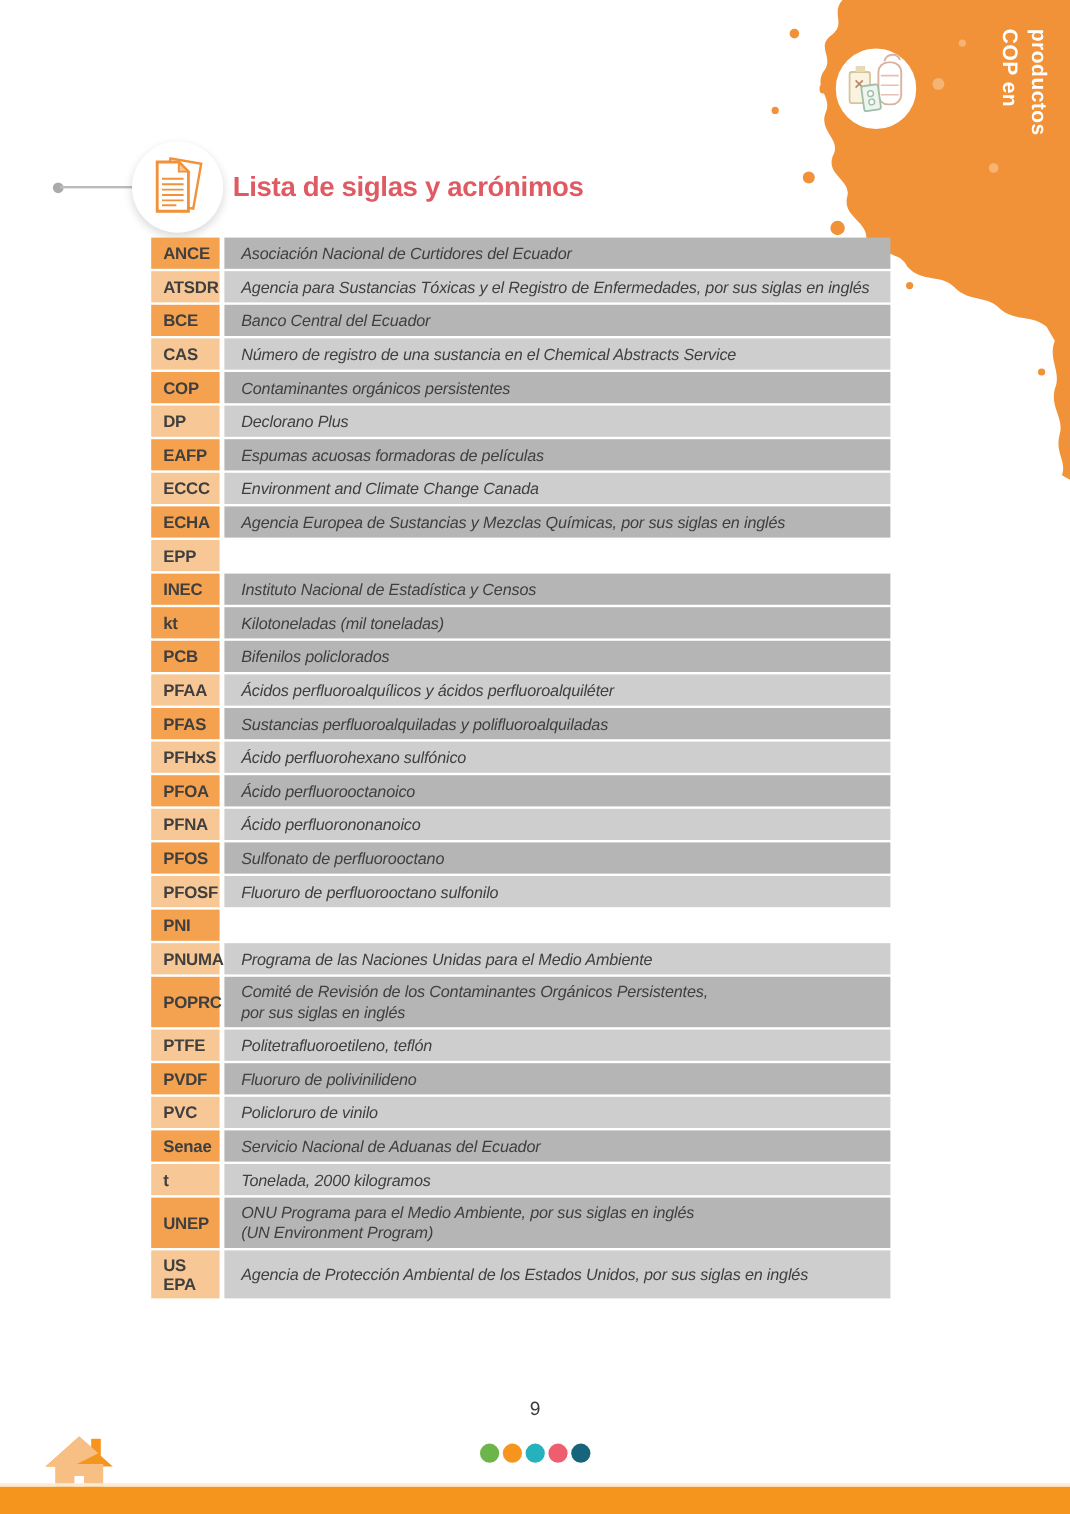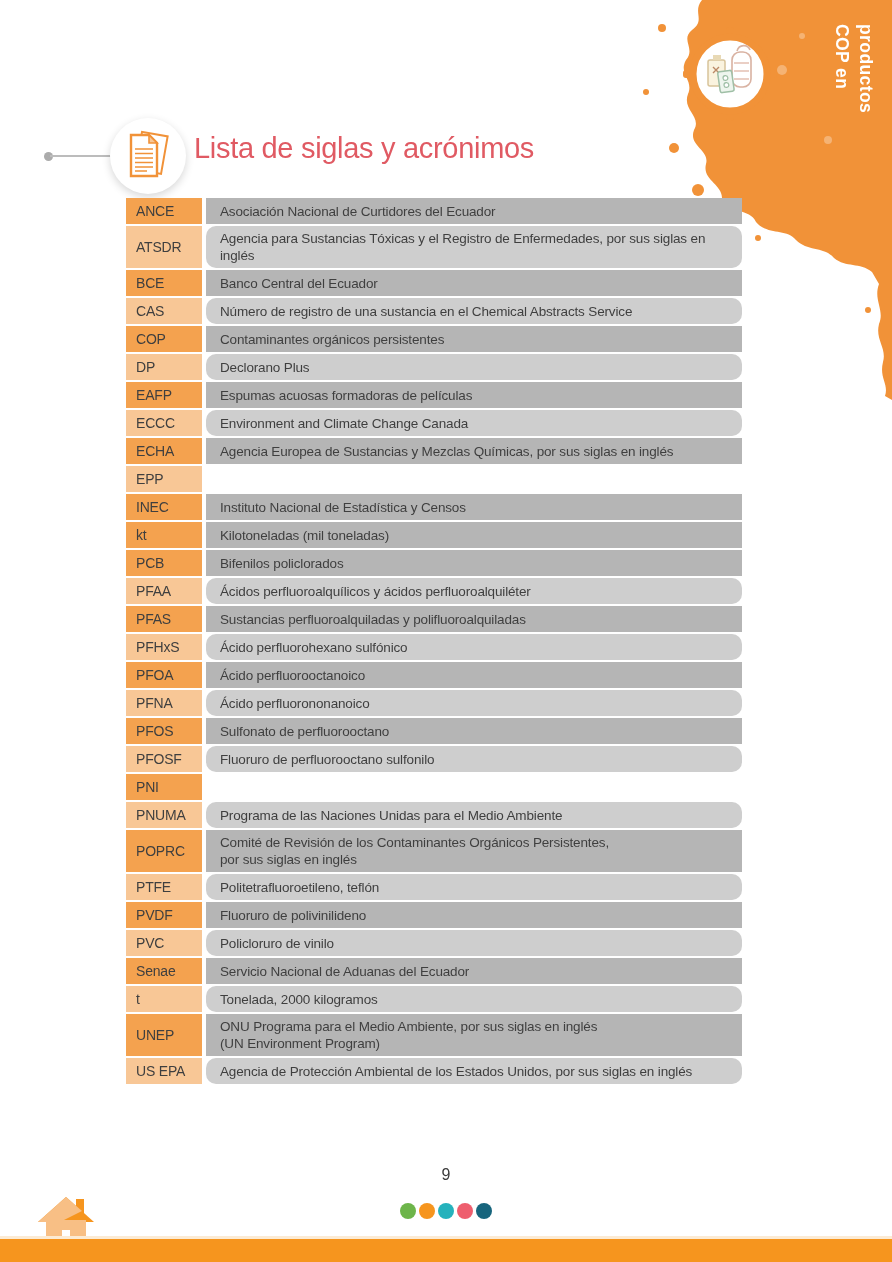--- a/index.html
+++ b/index.html
@@ -28,33 +28,33 @@
   .target-icon{position:absolute;left:682px;top:26px;width:96px;height:96px;}
   
   .lead-dot{position:absolute;left:44px;top:152px;width:9px;height:9px;border-radius:50%;background:#ababab;}
   .lead-line{position:absolute;left:50px;top:155px;width:66px;height:2px;background:#bcbcbc;}
   .doc-badge{
     position:absolute;left:110px;top:118px;width:76px;height:76px;border-radius:50%;
     background:#fff;box-shadow:0 3px 8px rgba(0,0,0,.16);
   }
   .doc-badge svg{position:absolute;left:0;top:0;}
   .page-title{
-    position:absolute;left:194px;top:132px;
-    font-size:29px;font-weight:normal;color:var(--title-red);letter-spacing:-.3px;
+    position:absolute;left:194px;top:142px;
+    font-size:23px;font-weight:bold;color:var(--title-red);letter-spacing:-.3px;
   }
   
   .table{position:absolute;left:126px;top:198px;width:616px;}
   .trow{display:flex;margin-bottom:2px;}
   .cell{min-height:26px;display:flex;align-items:center;}
-  .cell.acr{width:76px;margin-right:4px;padding:4px 4px 4px 10px;background:var(--acronym-cell-dark);}
+  .cell.acr{width:57px;margin-right:4px;padding:4px 4px 4px 10px;background:var(--acronym-cell-dark);font-weight:bold;}
   .cell.def{flex:1;padding:4px 14px;background:var(--definition-cell-dark);}
   .trow.alt .cell.acr{background:var(--acronym-cell-light);}
-  .trow.alt .cell.def{background:var(--definition-cell-light);border-radius:10px;}
+  .trow.alt .cell.def{background:var(--definition-cell-light);}
   .cell.acr span{font-size:14px;letter-spacing:-.2px;}
-  .cell.def span{font-size:13.5px;line-height:17px;letter-spacing:-.15px;white-space:pre-line;}
+  .cell.def span{font-size:13.5px;line-height:17px;letter-spacing:-.15px;white-space:pre-line;font-style:italic;}
   
   .page-number{position:absolute;left:0;right:0;top:1166px;text-align:center;font-size:16px;color:#3a3a3a;}
   .dots{position:absolute;top:1203px;left:50%;transform:translateX(-50%);display:flex;gap:3px;}
   .dot{width:16px;height:16px;border-radius:50%;}
   .home-icon{position:absolute;left:36px;top:1194px;width:60px;height:50px;}
   .bar-light{position:absolute;left:0;right:0;bottom:23px;height:3px;background:#fcebd4;}
   .bottom-bar{position:absolute;left:0;right:0;bottom:0;height:23px;background:var(--bar-orange);}
 </style>
 </head>
 <body>

